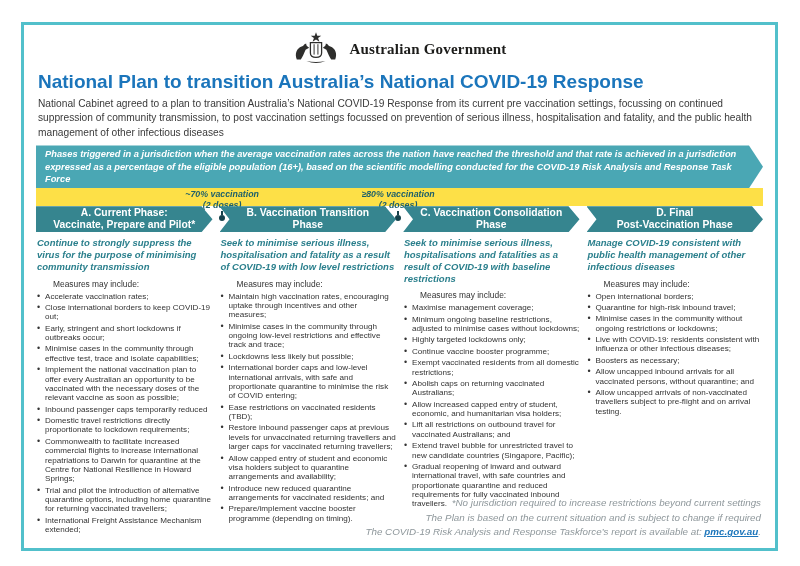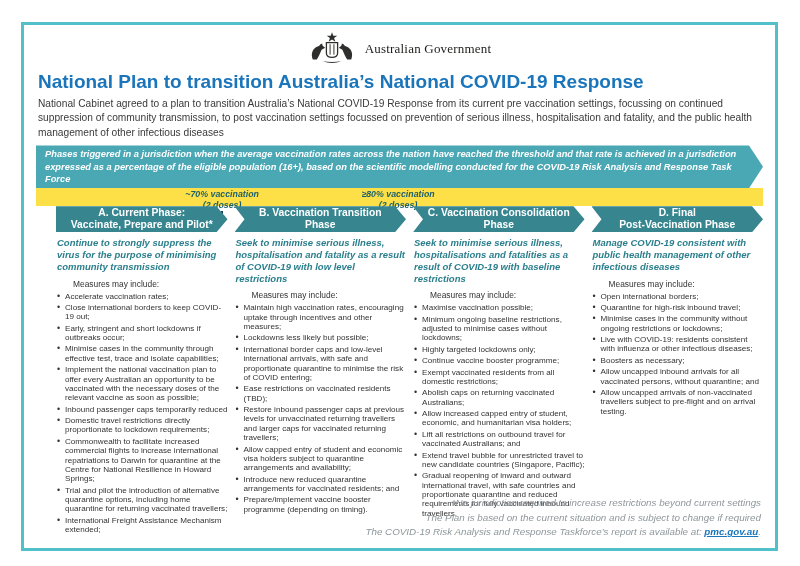--- a/index.html
+++ b/index.html
@@ -6,40 +6,40 @@
   html, body { width: 800px; height: 566px; background: #ffffff; font-family: "Liberation Sans", sans-serif; }
   .frame {
     position: absolute; left: 21px; top: 22px; width: 757px; height: 529px;
     border: 3px solid #52c0cb; background: #ffffff;
     padding: 5px 12px 6px 12px;
     display: flex; flex-direction: column;
   }
   
   .logo-row { display: flex; align-items: center; justify-content: center; gap: 9px; height: 38px; flex: 0 0 auto; }
   .crest { width: 48px; height: 36px; }
-  .logo-text { font-family: "Liberation Serif", serif; font-weight: normal; font-size: 13px; color: #1c1c1a; letter-spacing: 0.2px; }
+  .logo-text { font-family: "Liberation Serif", serif; font-weight: bold; font-size: 15px; color: #1c1c1a; letter-spacing: 0.2px; }
   
   .title { font-size: 19px; font-weight: bold; color: #1b75bb; margin: 3px 0 4px 2px; flex: 0 0 auto; }
   .intro { font-size: 10.2px; color: #3a3a3a; line-height: 1.42; margin: 0 2px 5px 2px; flex: 0 0 auto; }
   
   .banner {
     background: #4aa7b4; color: #ffffff; font-style: italic; font-weight: bold;
     font-size: 9.3px; line-height: 1.32; padding: 3px 26px 3px 9px; flex: 0 0 auto;
     clip-path: polygon(0 0, calc(100% - 14px) 0, 100% 50%, calc(100% - 14px) 100%, 0 100%);
   }
   
   .band { position: relative; height: 18px; background: #fde047; flex: 0 0 auto; }
   .milestone { position: absolute; top: 1px; transform: translateX(-50%); text-align: center;
     color: #1d5f6b; font-style: italic; font-weight: bold; font-size: 8.8px; line-height: 1.18; width: 120px; }
   .milestone-1 { left: 25.6%; }
   .milestone-2 { left: 49.8%; }
   .pin-stem { width: 1.5px; height: 4px; background: #17424c; margin: 1px auto 0; }
   .pin-dot { width: 6px; height: 6px; border-radius: 50%; background: #17424c; margin: 0 auto; }
   
-  .columns { position: relative; flex: 1 1 auto; display: flex; gap: 7px; min-height: 0; margin-left: 20px; }
+  .columns { position: relative; flex: 1 1 auto; display: flex; gap: 7px; min-height: 0; }
   .phase { flex: 1 1 0; min-width: 0; display: flex; flex-direction: column; overflow: hidden; }
   .phase-header {
     flex: 0 0 26px; height: 26px; background: #36858f; color: #ffffff;
     display: flex; flex-direction: column; justify-content: center;
     text-align: center; font-size: 10.3px; font-weight: bold; line-height: 1.17;
     padding: 0 13px;
   }
   .arrow-first { clip-path: polygon(0 0, calc(100% - 11px) 0, 100% 50%, calc(100% - 11px) 100%, 0 100%); }
   .arrow-mid   { clip-path: polygon(0 0, calc(100% - 11px) 0, 100% 50%, calc(100% - 11px) 100%, 0 100%, 10px 50%); justify-content: center; }
   .phase-subtitle { color: #2a7f8c; font-weight: bold; font-style: italic; font-size: 9.5px; line-height: 1.24; margin: 5px 1px 6px 1px; }
@@ -117,39 +117,40 @@
 
     <div class="phase">
       <div class="phase-header arrow-mid">
         <span>B. Vaccination Transition Phase</span>
         <span></span>
       </div>
       <div class="phase-subtitle">Seek to minimise serious illness, hospitalisation and fatality as a result of COVID-19 with low level restrictions</div>
       <div class="measures-label">Measures may include:</div>
       <ul class="bullets">
         <li>Maintain high vaccination rates, encouraging uptake through incentives and other measures;</li>
+          <li>Minimise cases in the community through ongoing low-level restrictions and effective track and trace;</li>
           <li>Lockdowns less likely but possible;</li>
           <li>International border caps and low-level international arrivals, with safe and proportionate quarantine to minimise the risk of COVID entering;</li>
           <li>Ease restrictions on vaccinated residents (TBD);</li>
           <li>Restore inbound passenger caps at previous levels for unvaccinated returning travellers and larger caps for vaccinated returning travellers;</li>
           <li>Allow capped entry of student and economic visa holders subject to quarantine arrangements and availability;</li>
           <li>Introduce new reduced quarantine arrangements for vaccinated residents; and</li>
           <li>Prepare/implement vaccine booster programme (depending on timing).</li>
       </ul>
     </div>
 
     <div class="phase">
       <div class="phase-header arrow-mid">
         <span>C. Vaccination Consolidation</span>
         <span>Phase</span>
       </div>
       <div class="phase-subtitle">Seek to minimise serious illness, hospitalisations and fatalities as a result of COVID-19 with baseline restrictions</div>
       <div class="measures-label">Measures may include:</div>
       <ul class="bullets">
-        <li>Maximise vaccination possible;</li>
+        <li>Maximise management coverage;</li>
           <li>Minimum ongoing baseline restrictions, adjusted to minimise cases without lockdowns;</li>
           <li>Highly targeted lockdowns only;</li>
           <li>Continue vaccine booster programme;</li>
           <li>Exempt vaccinated residents from all domestic restrictions;</li>
           <li>Abolish caps on returning vaccinated Australians;</li>
           <li>Allow increased capped entry of student, economic, and humanitarian visa holders;</li>
           <li>Lift all restrictions on outbound travel for vaccinated Australians; and</li>
           <li>Extend travel bubble for unrestricted travel to new candidate countries (Singapore, Pacific);</li>
           <li>Gradual reopening of inward and outward international travel, with safe countries and proportionate quarantine and reduced requirements for fully vaccinated inbound travellers.</li>
       </ul>

